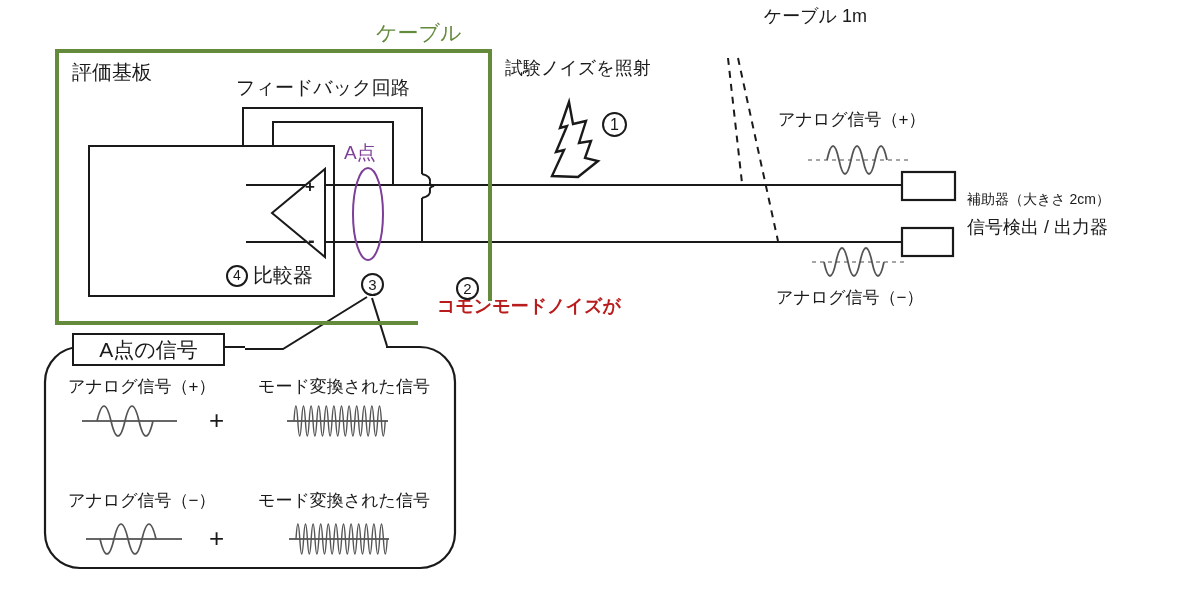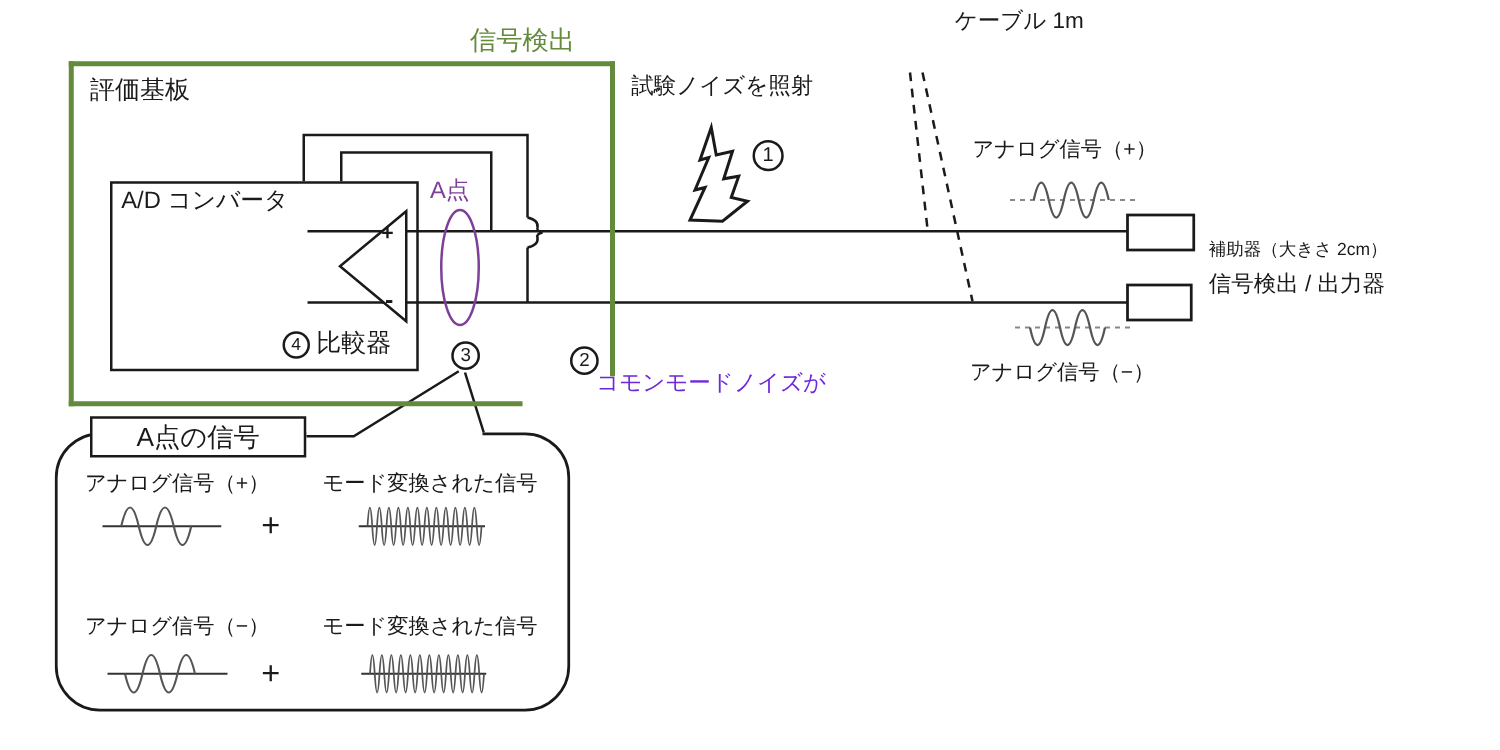--- a/index.html
+++ b/index.html
@@ -5,34 +5,34 @@
   html,body{margin:0;padding:0;background:#fff;}
   .stage{
     position:relative;width:1200px;height:600px;background:#ffffff;overflow:hidden;
     font-family:"Liberation Sans","DejaVu Sans",sans-serif;color:#1a1a1a;
   }
   .stage svg{position:absolute;left:0;top:0;z-index:1;}
   .gborder{position:absolute;background:#648a3c;z-index:3;}
   .t{position:absolute;white-space:nowrap;z-index:4;line-height:1.25;}
   .green{color:#648a3c;}
   .purple{color:#7d3f98;}
-  .red{color:#6d28d9;font-weight:400;margin-left:40px;}
+  .red{color:#b91c1c;font-weight:700;}
   .cnum{
     position:absolute;z-index:4;border:2px solid #1a1a1a;border-radius:50%;
     display:flex;align-items:center;justify-content:center;background:#fff;
     box-sizing:border-box;font-weight:400;
   }
   .cnum-inline{
     display:inline-flex;width:22px;height:22px;border:2px solid #1a1a1a;border-radius:50%;
     align-items:center;justify-content:center;box-sizing:border-box;font-size:14px;margin-right:2px;
     vertical-align:-3px;
   }
   .adbox{position:absolute;left:88px;top:145px;width:247px;height:152px;border:2px solid #1a1a1a;box-sizing:border-box;background:transparent;z-index:2;}
   .titlebox{
-    position:absolute;left:72px;top:333px;width:173px;height:33px;border:2px solid #1a1a1a;
+    position:absolute;left:72px;top:333px;width:153px;height:33px;border:2px solid #1a1a1a;
     box-sizing:border-box;background:#fff;z-index:4;display:flex;align-items:center;justify-content:center;
   }
   .cmp-row{display:flex;align-items:center;gap:3px;}
 </style>
 </head>
 <body>
 
 <div class="stage">
 
   <svg width="1200" height="600" viewBox="0 0 1200 600">
@@ -78,23 +78,23 @@
     <path d="M296,539 q1.9,-30 3.8,0 q1.9,30 3.8,0 q1.9,-30 3.8,0 q1.9,30 3.8,0 q1.9,-30 3.8,0 q1.9,30 3.8,0 q1.9,-30 3.8,0 q1.9,30 3.8,0 q1.9,-30 3.8,0 q1.9,30 3.8,0 q1.9,-30 3.8,0 q1.9,30 3.8,0 q1.9,-30 3.8,0 q1.9,30 3.8,0 q1.9,-30 3.8,0 q1.9,30 3.8,0 q1.9,-30 3.8,0 q1.9,30 3.8,0 q1.9,-30 3.8,0 q1.9,30 3.8,0 q1.9,-30 3.8,0 q1.9,30 3.8,0 q1.9,-30 3.8,0 q1.9,30 3.8,0" fill="none" stroke="#555" stroke-width="1.4"></path>
   </svg>
 
   <div class="adbox"></div>
 
   <div class="gborder" style="left:55px;top:49px;width:437px;height:4px;"></div>
   <div class="gborder" style="left:55px;top:49px;width:4px;height:276px;"></div>
   <div class="gborder" style="left:55px;top:321px;width:363px;height:4px;"></div>
   <div class="gborder" style="left:488px;top:49px;width:4px;height:252px;"></div>
 
-  <div class="t green" style="left:376px;top:20px;font-size:21px;">信号検出</div>
+  <div class="t green" style="left:376px;top:20px;font-size:21px;">ケーブル</div>
   <div class="t" style="left:72px;top:60px;font-size:20px;">評価基板</div>
-  <div class="t" style="left:97px;top:149px;font-size:19px;">A/D コンバータ</div>
+  <div class="t" style="left:236px;top:76px;font-size:19px;">フィードバック回路</div>
 
   <div class="t cmp-row" style="left:226px;top:263px;font-size:20px;">
     <span class="cnum-inline">4</span>
       <span>比較器</span>
   </div>
 
   <div class="t" style="left:305px;top:176px;font-size:17px;font-weight:700;">+</div>
   <div class="t" style="left:308px;top:228px;font-size:20px;font-weight:700;">-</div>
 
   <div class="t purple" style="left:344px;top:141px;font-size:19px;">A点</div>

